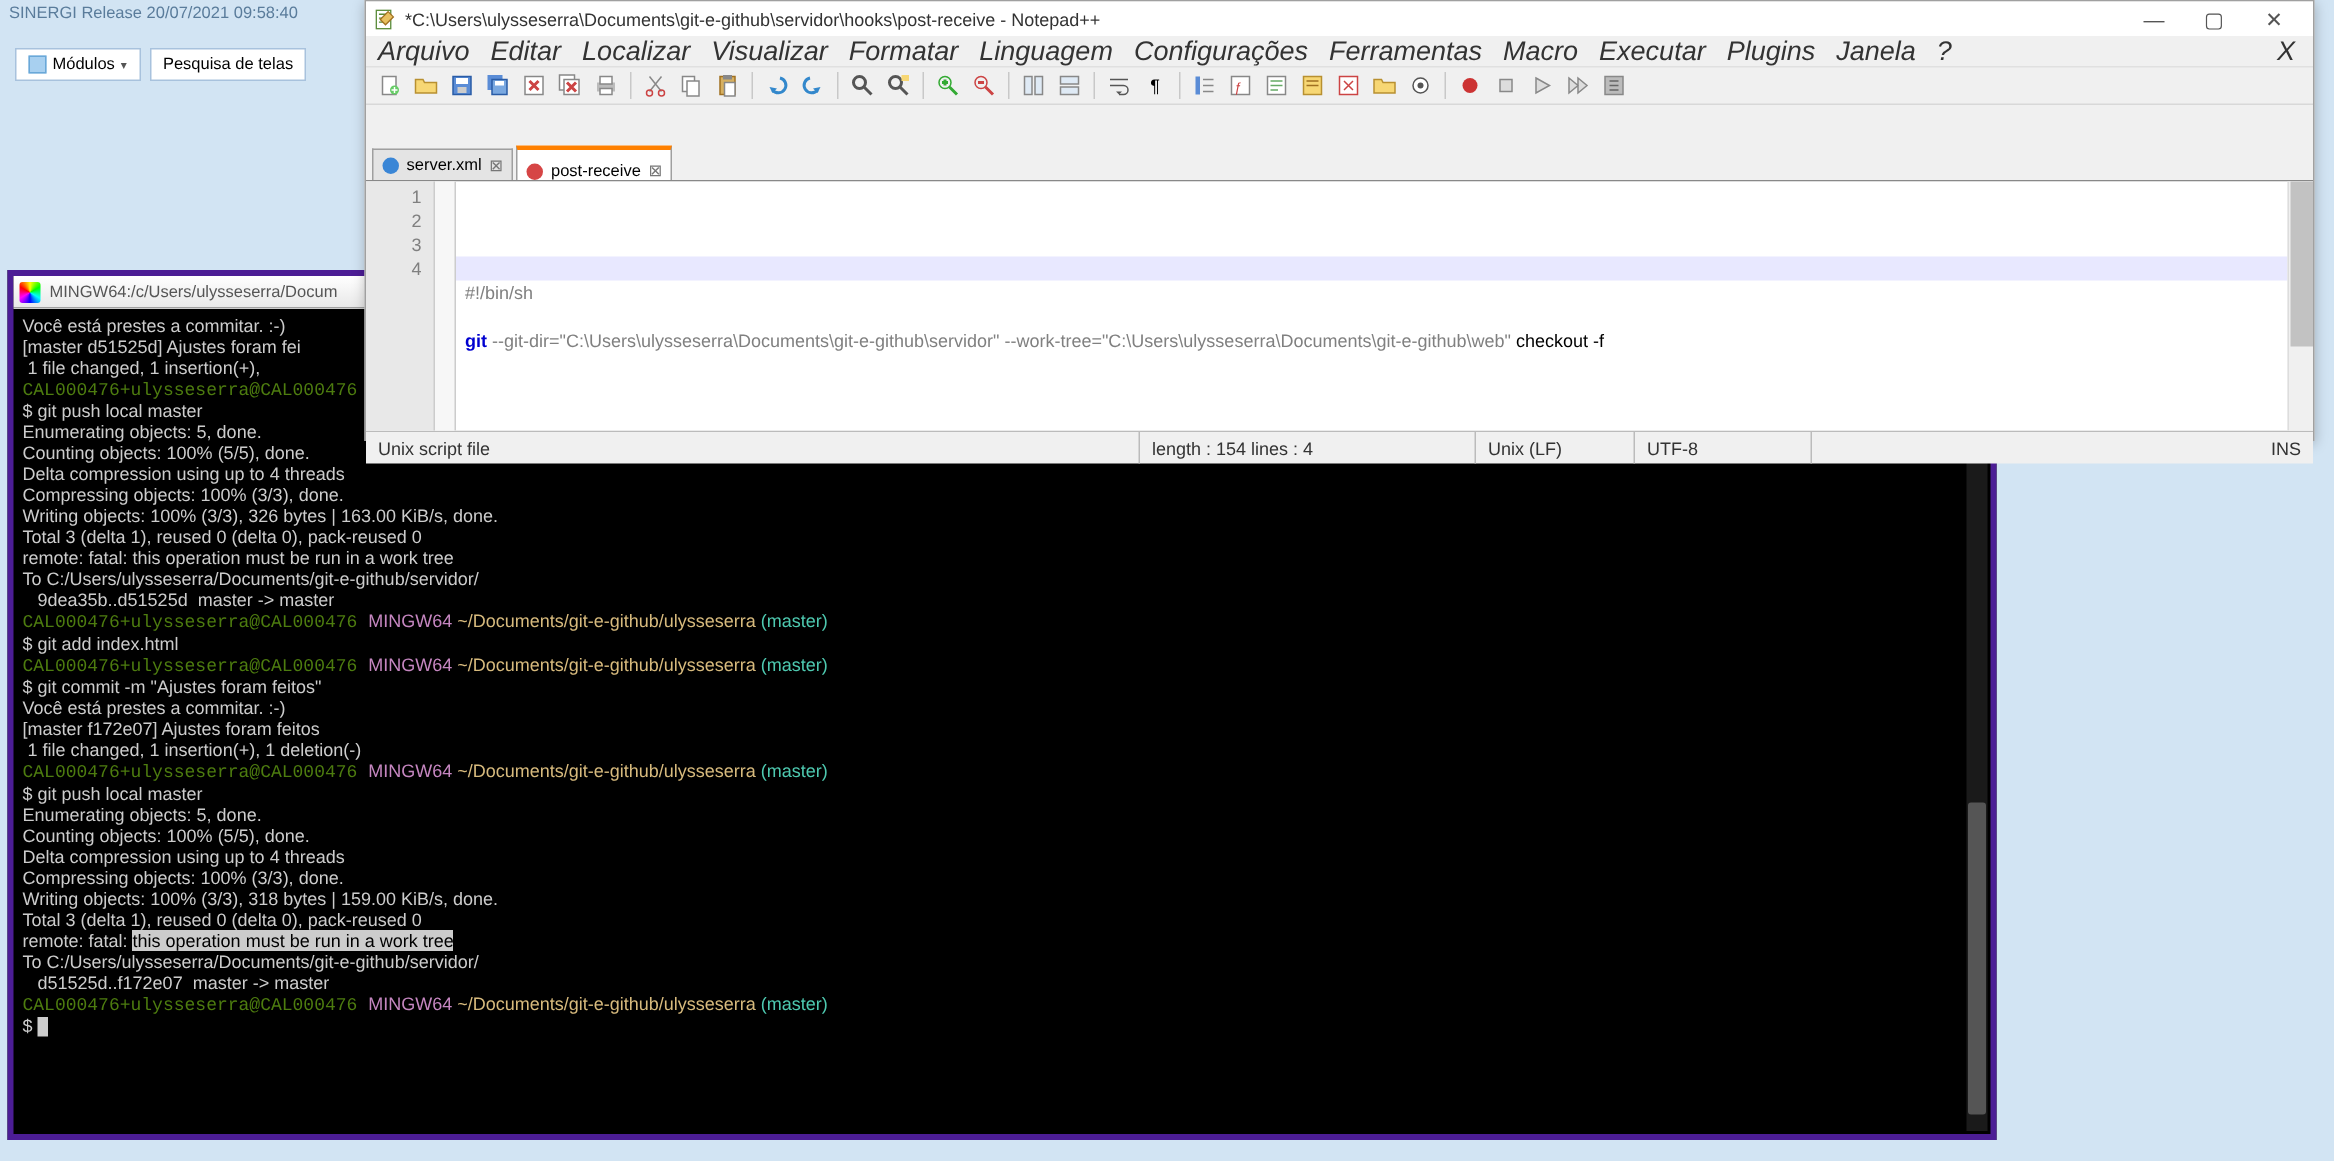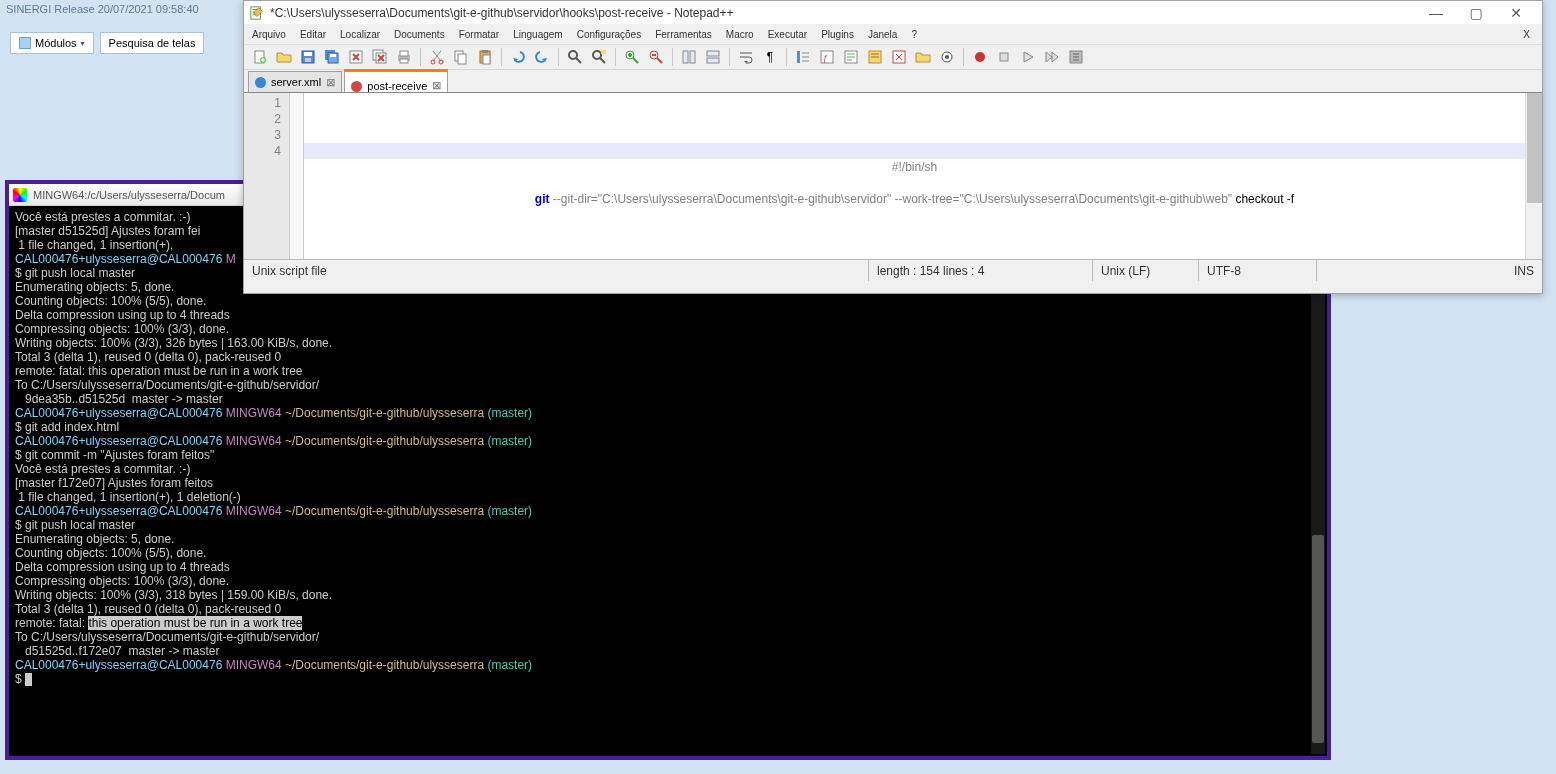--- a/index.html
+++ b/index.html
@@ -7,53 +7,53 @@
   .bg-title { position:absolute; top:0; left:0; height:17px; width:240px; color:#5a7c9b; padding:0 6px; font-size:11px; display:flex; align-items:center; }
   .bg-toolbar { position:absolute; top:20px; left:10px; display:flex; gap:6px; }
   .bg-btn { background:#fff; border:1px solid #a8c2dd; height:22px; padding:2px 8px; font-size:11px; display:flex; align-items:center; gap:4px; cursor:pointer;margin-top:12px; }
   .bg-btn .caret { font-size:8px; color:#555; }
   .sq { width:12px; height:12px; display:inline-block; }
   
   .term-win { position:absolute; left:5px; top:180px; width:1326px; height:580px; background:#000; border:4px solid #4c1d95; }
   .term-title { height:22px; background:linear-gradient(#fff,#e8e8e8); border-bottom:1px solid #ccc; display:flex; align-items:center; padding:0 4px; font-size:11px; color:#555; }
   .term-title .ico { width:14px;height:14px;background:conic-gradient(#ff0,#0f0,#0ff,#00f,#f0f,#f00,#ff0);border-radius:2px;margin-right:6px;}
   .term-body { font-family:Consolas,'Courier New',monospace; font-size:12px; line-height:14px; color:#ccc; padding:4px 6px; white-space:pre; height:calc(100% - 22px); overflow:hidden; position:relative;}
-  .term-body .g{color:#7dd3fc;} .term-body .p{color:#c586c0;} .term-body .y{color:#d7ba7d;} .term-body .c{color:#4ec9b0;}
+  .term-body .g{color:#4d7c0f;font-family:Liberation Mono, monospace;} .term-body .p{color:#c586c0;} .term-body .y{color:#d7ba7d;} .term-body .c{color:#4ec9b0;}
   .term-body .hl{background:#ccc;color:#000;}
   .term-body .cursor{display:inline-block;width:7px;height:13px;background:#ccc;vertical-align:middle;}
   .term-scroll { position:absolute; right:2px; top:22px; width:14px; height:calc(100% - 24px); background:#1a1a1a; }
   .term-scroll .thumb { position:absolute; left:1px; width:12px; background:#555; border-radius:2px; }
   
   .npp { position:absolute; left:243px; top:0; width:1300px; height:294px; background:#f0f0f0; border:1px solid #a0a0a0; box-shadow:0 2px 8px rgba(0,0,0,.25); }
   .npp-title { height:23px; background:#fff; display:flex; align-items:center; padding:0 6px; font-size:12px; color:#333; }
   .npp-title .ico{width:14px;height:14px;margin-right:6px;}
   .npp-title .gap{flex:1}
   .npp-title .winbtn{width:40px;height:22px;display:flex;align-items:center;justify-content:center;font-size:14px;color:#555;cursor:pointer;}
-  .npp-menu { height:20px; display:flex; align-items:center; padding:0 8px; gap:14px; font-size:10px; color:#333; background:#f0f0f0; }
+  .npp-menu { height:20px; display:flex; align-items:center; padding:0 8px; gap:14px; font-size:18px; color:#333; background:#f0f0f0;font-style:italic; }
   .npp-menu span{cursor:pointer;}
   .npp-menu .x{margin-left:auto;padding-right:4px;}
   .npp-tools { height:26px; background:#f0f0f0; border-top:1px solid #e0e0e0; border-bottom:1px solid #d8d8d8; display:flex; align-items:center; padding:0 6px; gap:4px; }
   .tbtn { width:20px; height:20px; display:flex; align-items:center; justify-content:center; cursor:pointer; border-radius:2px; }
   .tbtn svg{width:16px;height:16px;}
   .tsep{width:1px;height:18px;background:#c8c8c8;margin:0 2px;}
-  .npp-tabs { height:23px; background:#f0f0f0; display:flex; align-items:flex-end; padding-left:4px; border-bottom:1px solid #888;}
+  .npp-tabs { height:23px; background:#f0f0f0; display:flex; align-items:flex-end; padding-left:4px; border-bottom:1px solid #888;margin-top:28px;}
   .tab { height:21px; border:1px solid #9f9f9f; border-bottom:none; background:#e4e4e4; padding:0 6px; display:flex; align-items:center; gap:5px; font-size:11px; margin-right:2px; cursor:pointer;}
   .tab.inactive { background:#e4e4e4; }
   .tab.active { background:#fff; height:23px; border-top:3px solid #ff8000;align-items:flex-end;}
   .tab .dot{width:11px;height:11px;border-radius:50%;}
   .tab .dot.blue{background:#3a86d6;}
   .tab .dot.red{background:#d64545;}
   .tab .x{font-size:11px;color:#777;}
   .npp-editor { height:166px; background:#fff; display:flex; position:relative;}
   .gutter { width:46px; background:#e8e8e8; border-right:1px solid #ccc; text-align:right; padding:2px 8px 2px 2px; font-family:Consolas,monospace; font-size:12px; line-height:16px; color:#808080;}
   .folding { width:14px; border-right:1px solid #ccc; background:#f7f7f7;}
   .code { flex:1; padding:2px 6px; font-family:Consolas,monospace; font-size:12px; line-height:16px; white-space:pre; color:#000; position:relative;}
   .code .kw{color:#0000d0;font-weight:bold;} .code .str{color:#808080;} .code .sh{color:#808080;}
   .code .currline{position:absolute;left:0;right:0;height:16px;background:#e8e8ff;z-index:0;}
-  .code .lines{position:relative;z-index:1;text-align:center;}
+  .code .lines{position:relative;z-index:1;}
   .vscroll { width:17px; background:#f0f0f0; border-left:1px solid #ddd; position:relative;}
   .vscroll .thumb{position:absolute;top:0;left:1px;width:15px;height:110px;background:#c2c2c2;}
   .npp-status { height:22px; background:#f0f0f0; border-top:1px solid #bbb; display:flex; align-items:center; font-size:12px; color:#333; }
   .npp-status .cell{border-right:1px solid #bbb; height:100%; display:flex; align-items:center; padding:0 8px;}
   .npp-status .cell:last-child{border-right:none;}
 </style>
 </head>
 <body>
 
 <div class="bg-title">SINERGI Release 20/07/2021 09:58:40</div>
@@ -87,21 +87,21 @@
     <span>*C:\Users\ulysseserra\Documents\git-e-github\servidor\hooks\post-receive - Notepad++</span>
     <span class="gap"></span>
     <span class="winbtn">―</span>
     <span class="winbtn">▢</span>
     <span class="winbtn close">✕</span>
   </div>
   <div class="npp-menu" id="npp-menu">
       <span>Arquivo</span>
       <span>Editar</span>
       <span>Localizar</span>
-      <span>Documents</span>
+      <span>Visualizar</span>
       <span>Formatar</span>
       <span>Linguagem</span>
       <span>Configurações</span>
       <span>Ferramentas</span>
       <span>Macro</span>
       <span>Executar</span>
       <span>Plugins</span>
       <span>Janela</span>
       <span>?</span>
       <span class="x">X</span>
@@ -332,19 +332,19 @@
 
 <span class="kw">git</span><span class="str"> --git-dir="C:\Users\ulysseserra\Documents\git-e-github\servidor" --work-tree="C:\Users\ulysseserra\Documents\git-e-github\web"</span><span> checkout -f</span>
 
 </div>
     </div>
     <div class="vscroll">
         <div class="thumb"></div>
       </div>
   </div>
   <div class="npp-status">
-    <div class="cell" style="width:625px">Unix script file</div>
+    <div class="cell" style="width:516px">Unix script file</div>
     <div class="cell" style="width:224px">length : 154    lines : 4</div>
     <div class="cell" style="width:106px">Unix (LF)</div>
     <div class="cell" style="width:118px">UTF-8</div>
     <div class="cell" style="flex:1;justify-content:flex-end">INS</div>
   </div>
 </div>
 
 </body></html>

